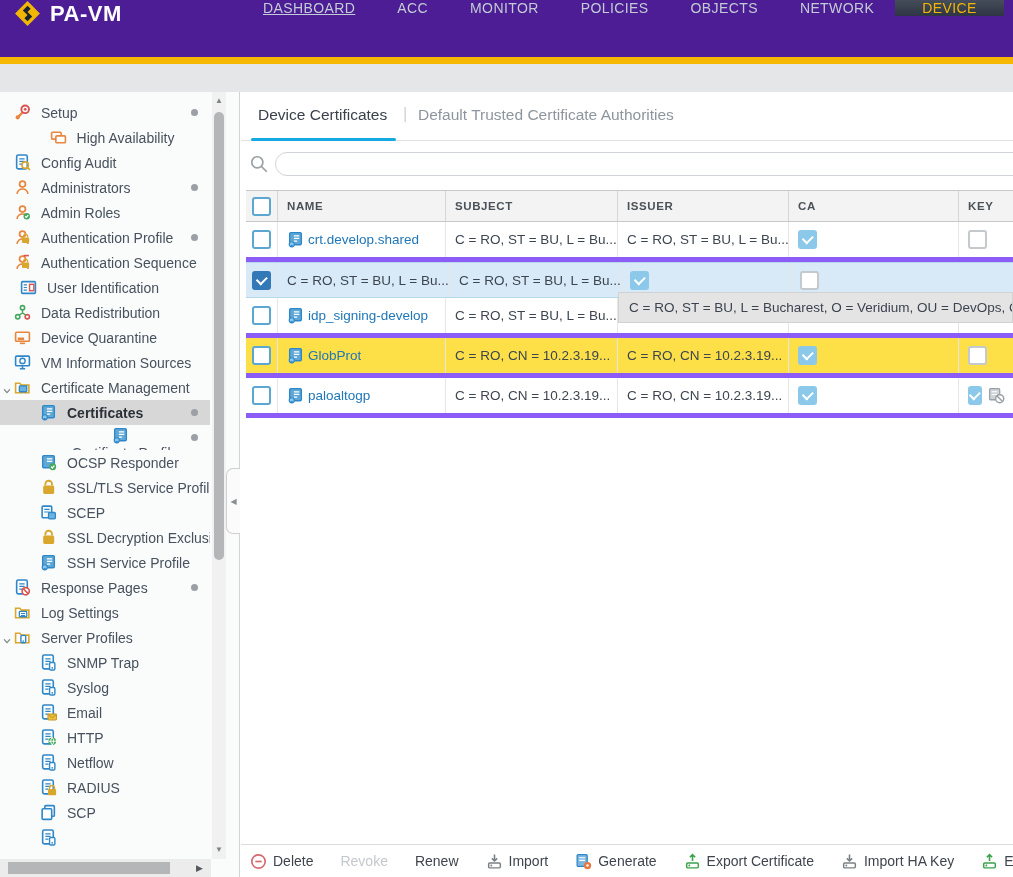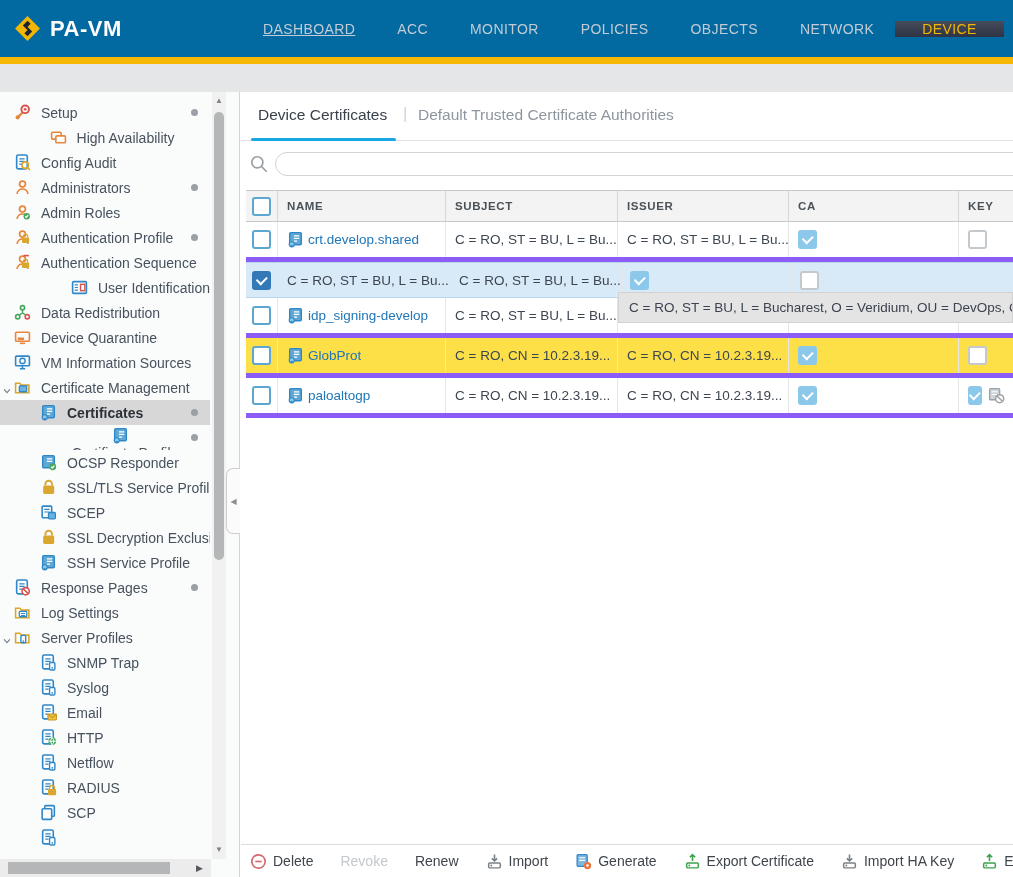--- a/index.html
+++ b/index.html
@@ -1,21 +1,21 @@
 <!DOCTYPE html>
 <html><head>
 <meta charset="utf-8">
 <style>
   html,body{margin:0;padding:0;background:#fff;}
   body{width:1013px;height:877px;position:relative;overflow:hidden;
        font-family:"Liberation Sans",sans-serif;color:#3d4650;}
 
   
-  .navbar{position:absolute;top:0;left:0;right:0;height:57px;background:#0369a1;
-          display:flex;align-items:center;}
+  .navbar{position:absolute;top:0;left:0;right:0;height:57px;background:#4c1d95;
+          display:flex;align-items:flex-start;}
   .logo{display:flex;align-items:center;gap:9px;padding-left:14px;width:228px;}
   .logo-text{color:#fff;font-weight:bold;font-size:22px;letter-spacing:.5px;}
   .nav-items{display:flex;align-items:stretch;}
   .nav-item{display:flex;align-items:center;padding:0 21px;color:#c3ccd5;
             font-size:14px;letter-spacing:.4px;cursor:pointer;}
   .nav-item.underlined{text-decoration:underline;}
   .nav-item.active{color:#f2b705;background:linear-gradient(#454c5a,#2e3443);padding:0 27px;}
 
   .yellow-bar{position:absolute;top:57px;left:0;right:0;height:7px;background:#f5b700;}
   .gray-band{position:absolute;top:64px;left:0;right:0;height:28px;background:#e5e6e8;}
@@ -200,21 +200,21 @@
             <path d="M2.8 14c.6-3.2 2.6-4.6 5.2-4.6s4.6 1.4 5.2 4.6" fill="none" stroke="#e7863c" stroke-width="1.6"></path>
             <g transform="translate(7.5,5) scale(0.75)">
               <rect x="0" y="4" width="9" height="7" rx="1.2" fill="#d9a62e"></rect>
               <path d="M1.8 4V2.8a2.7 2.7 0 0 1 5.4 0V4" fill="none" stroke="#d9a62e" stroke-width="1.5"></path>
             </g>
             <path d="M9 1.5h5" stroke="#d9534f" stroke-width="1.5"></path>
           </svg>
         </span>
         <span>Authentication Sequence</span>
       </div>
-      <div class="side-item" style="padding-left: 20px; justify-content: flex-end;">
+      <div class="side-item" style="padding-left: 20px;">
         <span class="sicon">
           <svg width="17" height="17" viewBox="0 0 16 16">
             <rect x="1.5" y="2.5" width="13" height="11" rx="1" fill="none" stroke="#2e87c8" stroke-width="1.5"></rect>
             <path d="M3.5 5.5h3M3.5 8h3M3.5 10.5h3" stroke="#2e87c8" stroke-width="1.1"></path>
             <rect x="9" y="5" width="4" height="6" fill="none" stroke="#d9534f" stroke-width="1.3"></rect>
           </svg>
         </span>
         <span>User Identification</span>
       </div>
       <div class="side-item" style="padding-left: 14px;">

